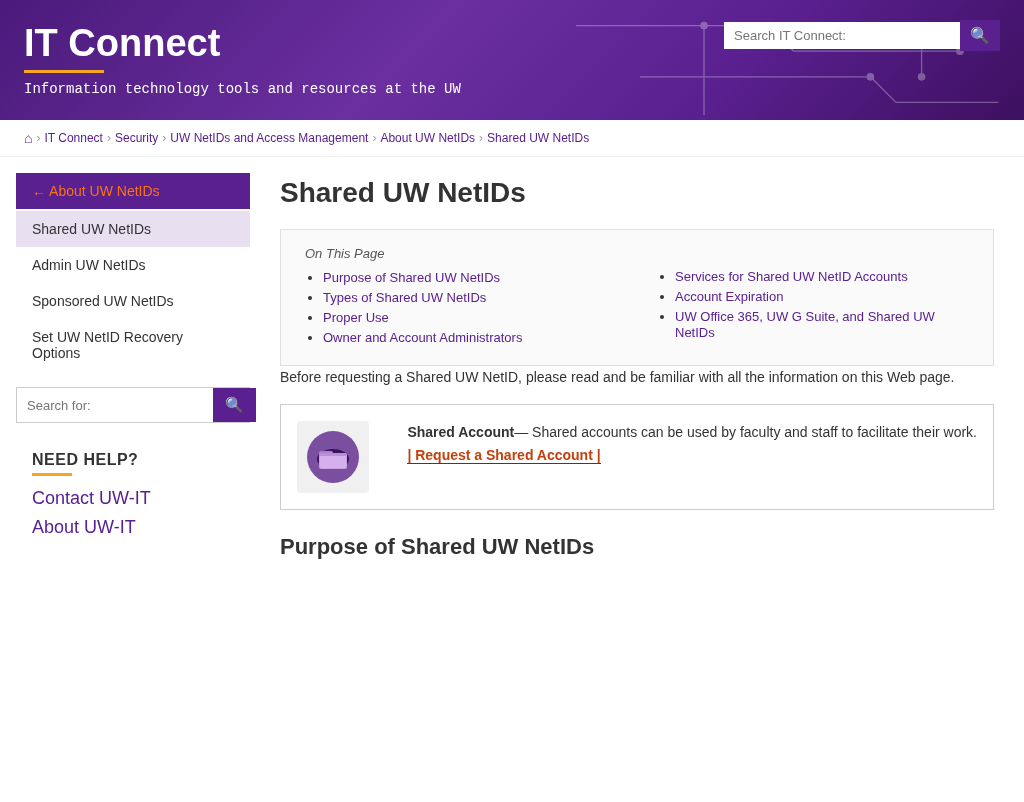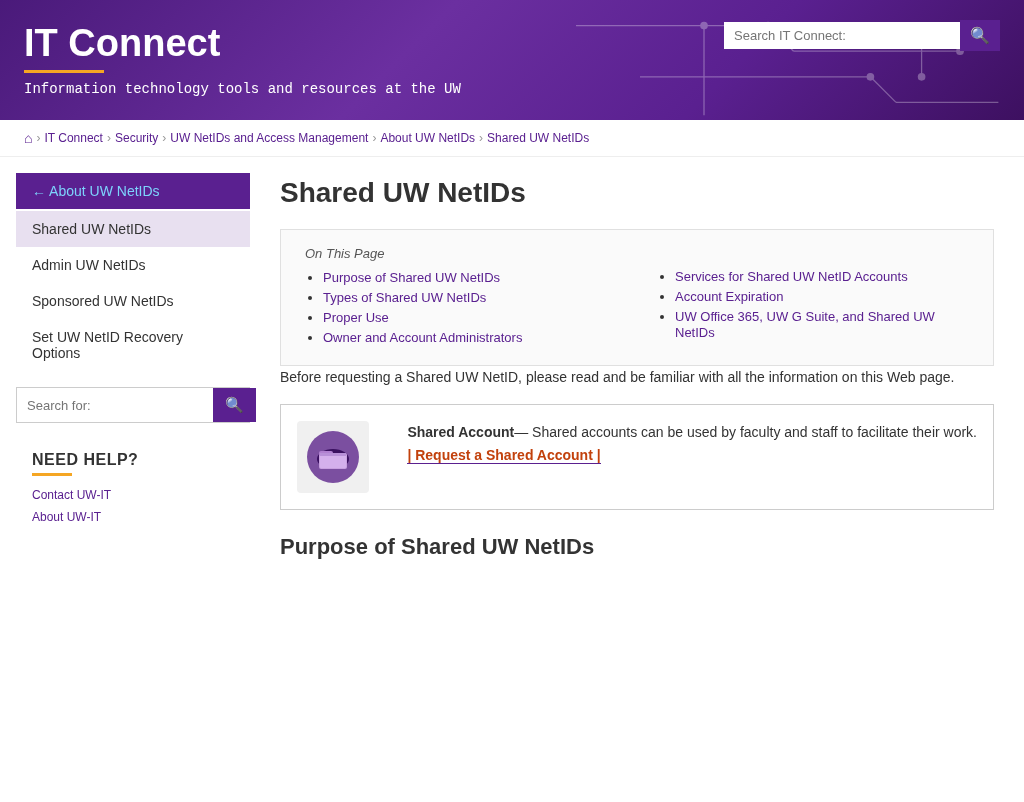--- a/index.html
+++ b/index.html
@@ -98,21 +98,21 @@
 
     
     .sidebar {
       width: 250px;
       min-width: 250px;
       padding: 16px 0 16px 16px;
       flex-shrink: 0;
     }
     .sidebar-back {
       background: #5a2090;
-      color: #7dd3fc;
+      color: #f97316;
       padding: 10px 16px;
       font-size: 14px;
       cursor: pointer;
       display: flex;
       align-items: center;
       gap: 8px;
       text-decoration: none;
       margin-bottom: 2px;
     }
     .sidebar-item {
@@ -164,21 +164,21 @@
     .need-help-underline {
       width: 40px;
       height: 3px;
       background: #f5a623;
       margin: 4px 0 12px 0;
     }
     .need-help a {
       display: block;
       color: #5a2090;
       text-decoration: none;
-      font-size: 12px;
+      font-size: 18px;
       margin-bottom: 8px;
     }
 
     
     .content {
       flex: 1;
       padding: 20px 30px 30px 30px;
     }
     .page-title {
       font-size: 28px;

